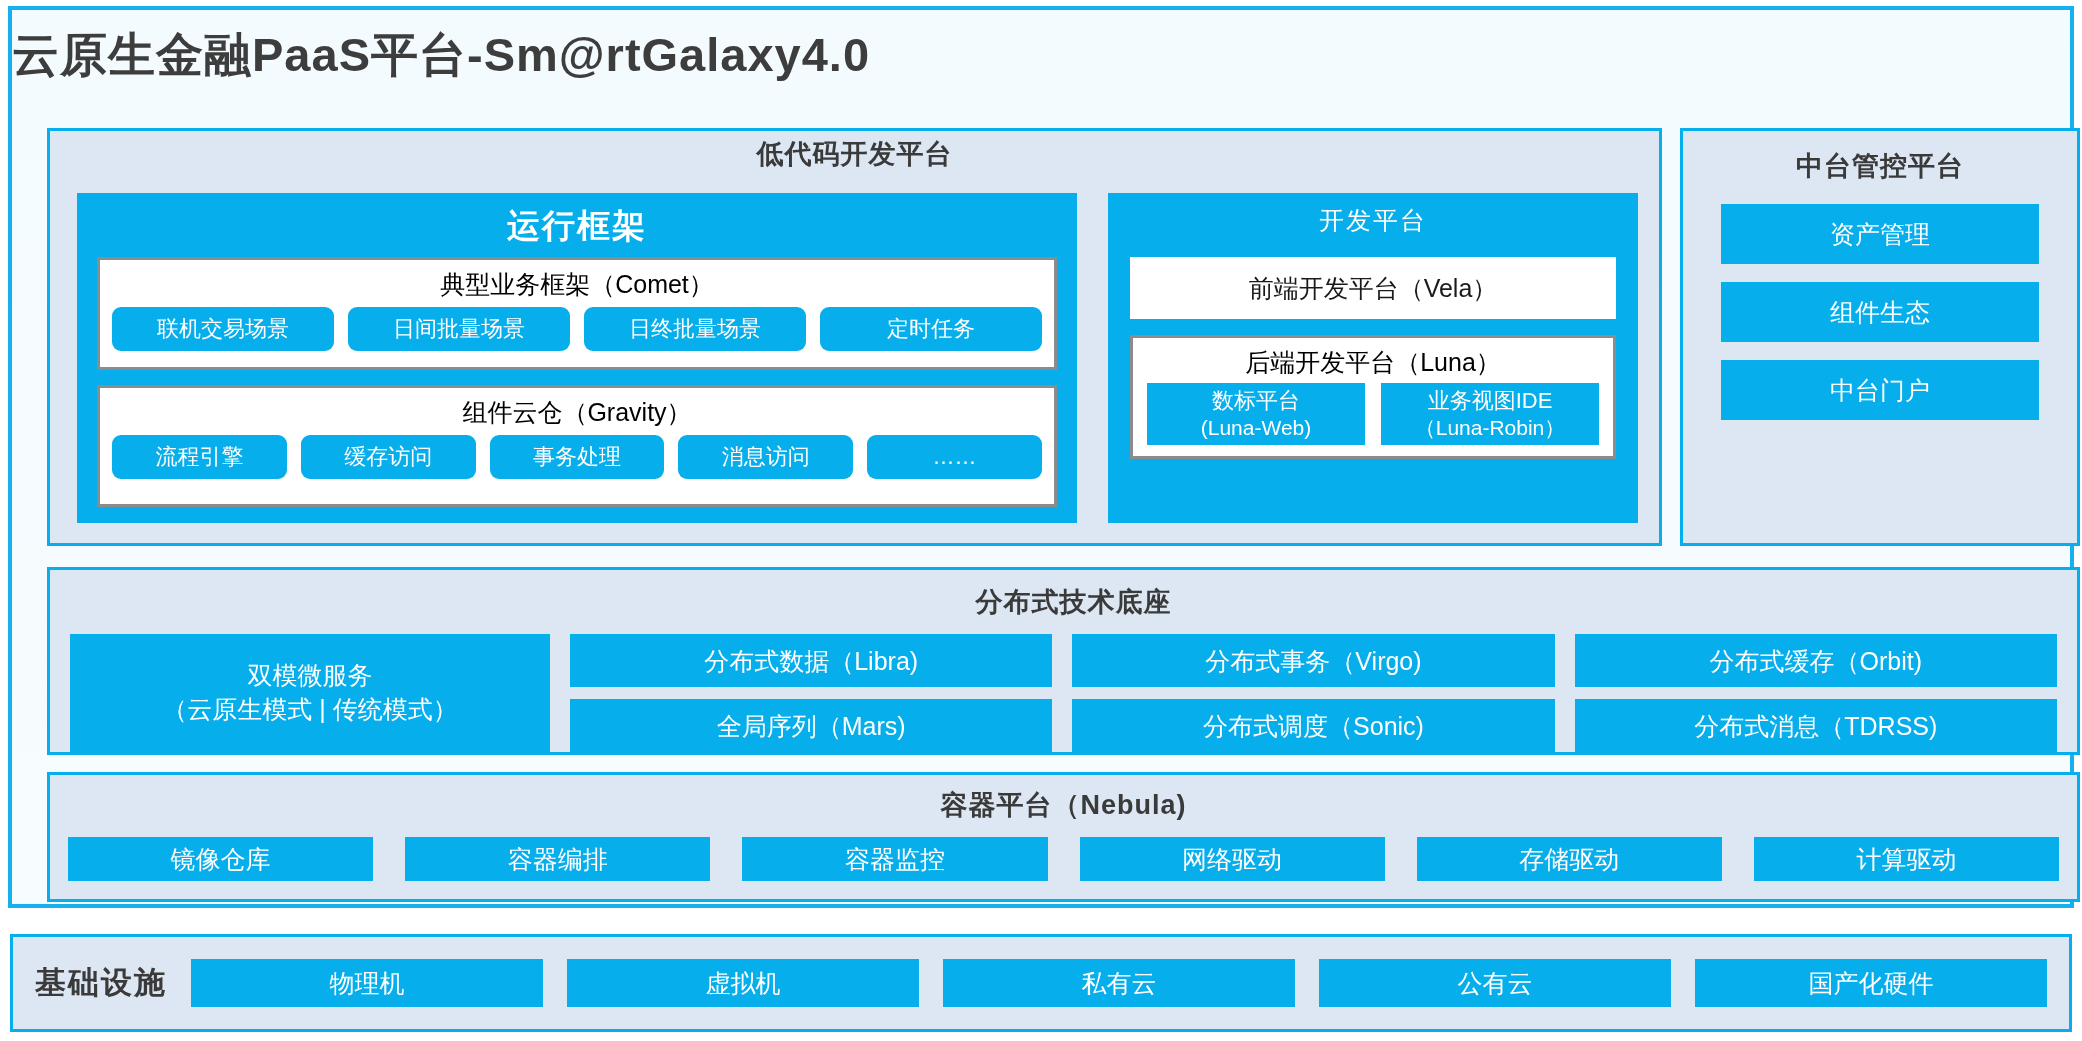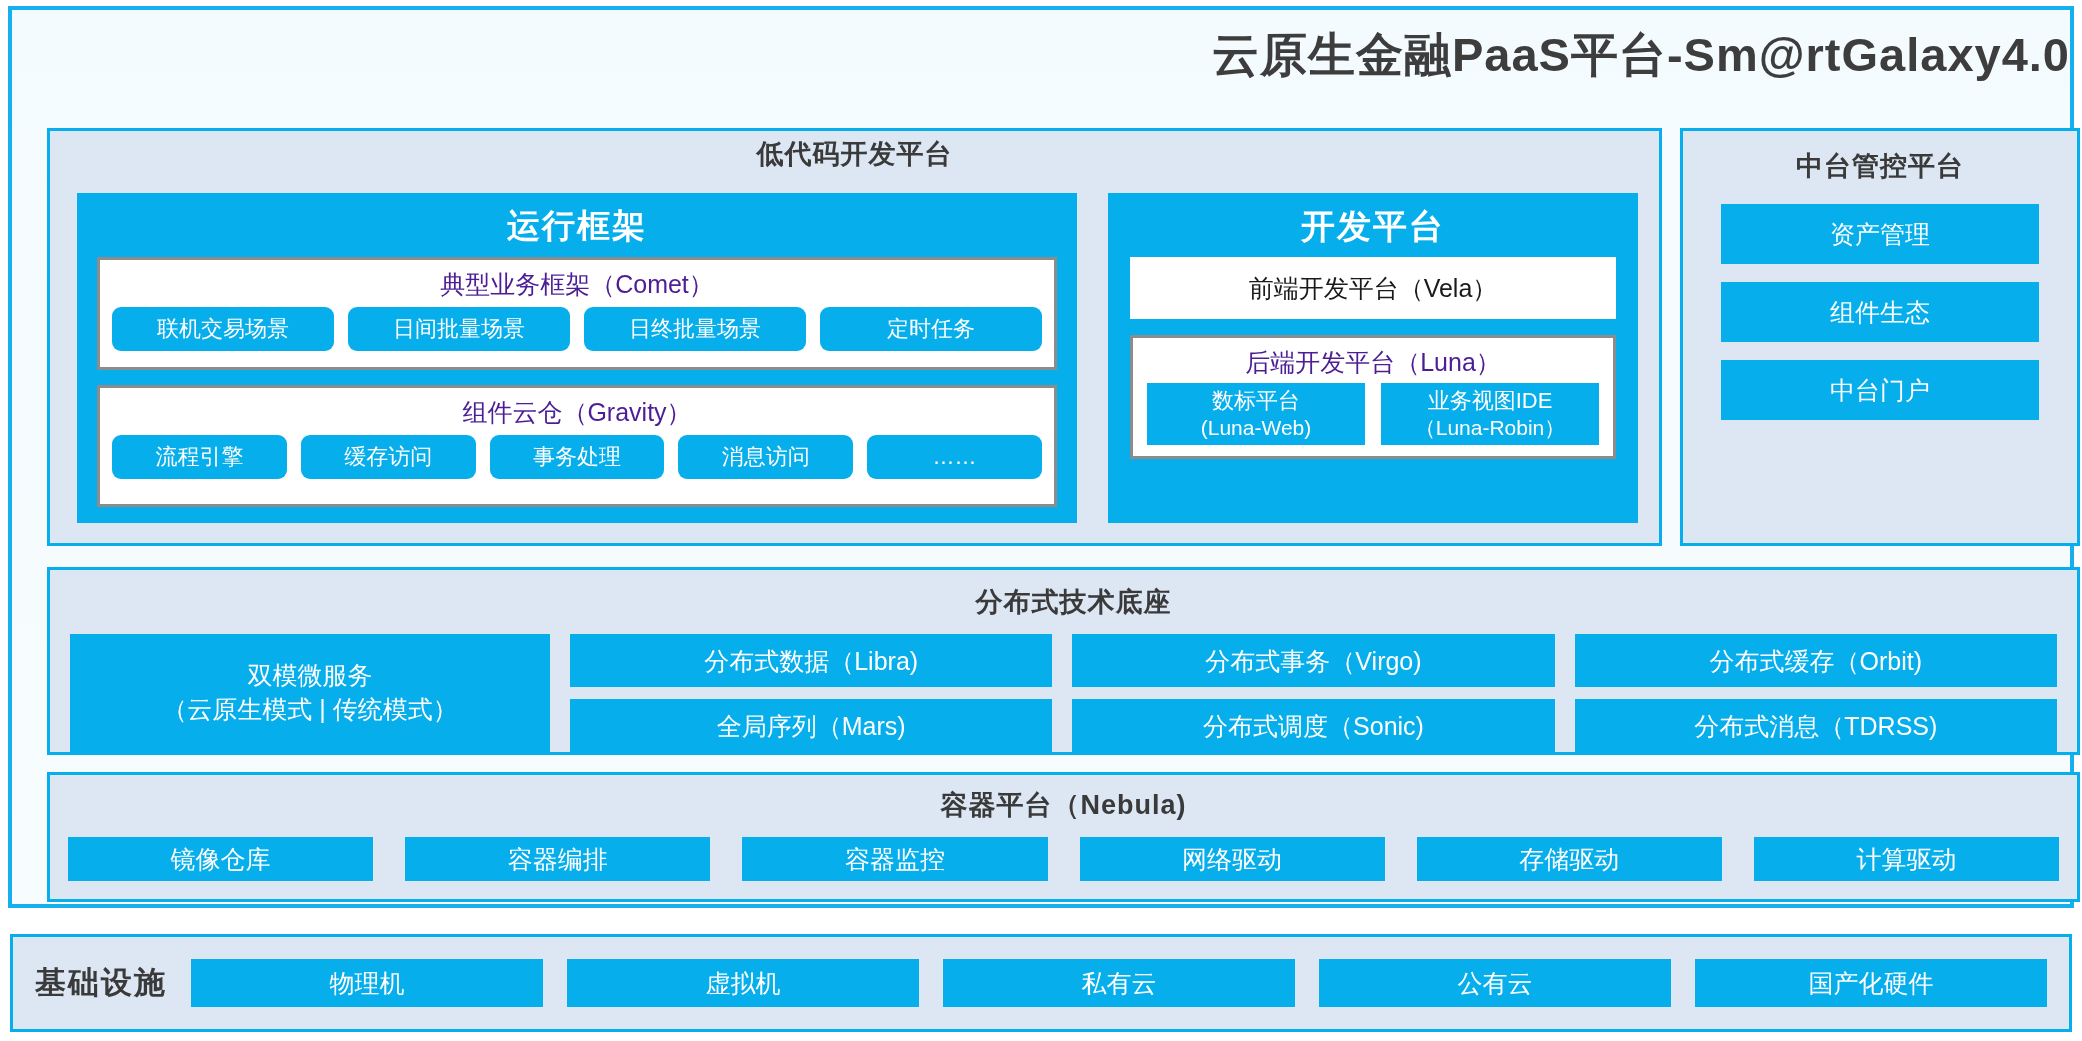--- a/index.html
+++ b/index.html
@@ -35,37 +35,37 @@
     letter-spacing:1px;
   }
   .white-box{
     background:#ffffff;
     border:3px solid #8c8c8c;
     box-sizing:border-box;
   }
   .white-box-title{
     text-align:center;
     font-size:25px;
-    color:#4c1d95;
+    color:#000000;
     font-weight:400;
   }
 
   
   #outer-frame{
     position:absolute;
     left:8px;top:6px;
     width:2066px;height:902px;
     border:4px solid #17b0ef;
     background:linear-gradient(180deg,#f4fbfe 0%,#f7fcfe 100%);
     box-sizing:border-box;
   }
   #main-title{
     position:absolute;
     left:0;top:14px;width:100%;
-    text-align:right;
+    text-align:left;
     font-size:47px;
     font-weight:700;
     color:#3d3d3d;
     letter-spacing:1px;
   }
 
   
   #lowcode-panel{
     position:absolute;left:35px;top:118px;
     width:1615px;height:418px;
@@ -95,21 +95,21 @@
     box-sizing:border-box;
   }
   .tile-row .blue-tile{height:44px;font-size:22px;flex:1;border-radius:9px;}
 
   #devplat-block{
     position:absolute;left:1058px;top:62px;
     width:530px;height:330px;
     background:#07aeec;
   }
   #devplat-title{
-    text-align:center;color:#ffffff;font-size:34px;font-weight:700;
+    text-align:center;color:#ffffff;font-size:25px;font-weight:400;
     padding-top:11px;letter-spacing:2px;
   }
   #vela-box{
     position:absolute;left:22px;top:64px;width:486px;height:62px;
     background:#ffffff;border:none;
     display:flex;align-items:center;justify-content:center;
     font-size:25px;color:#1a1a1a;
   }
   #luna-box{
     position:absolute;left:22px;top:142px;width:486px;height:124px;

